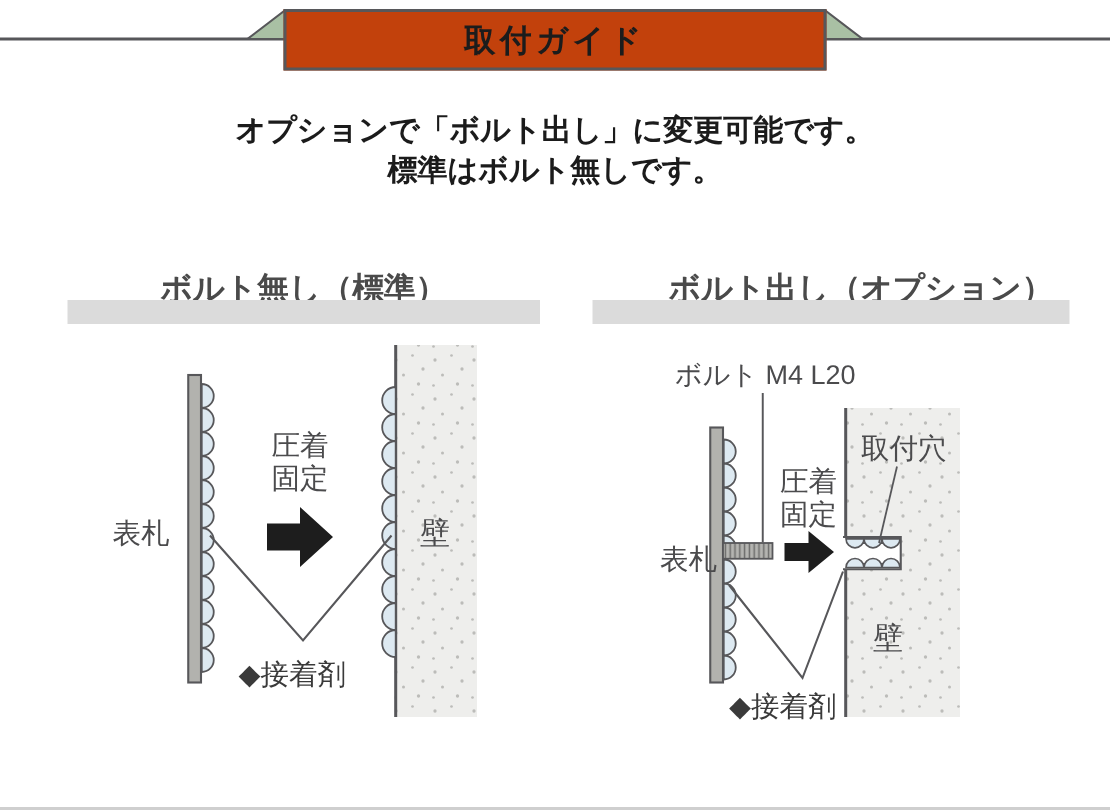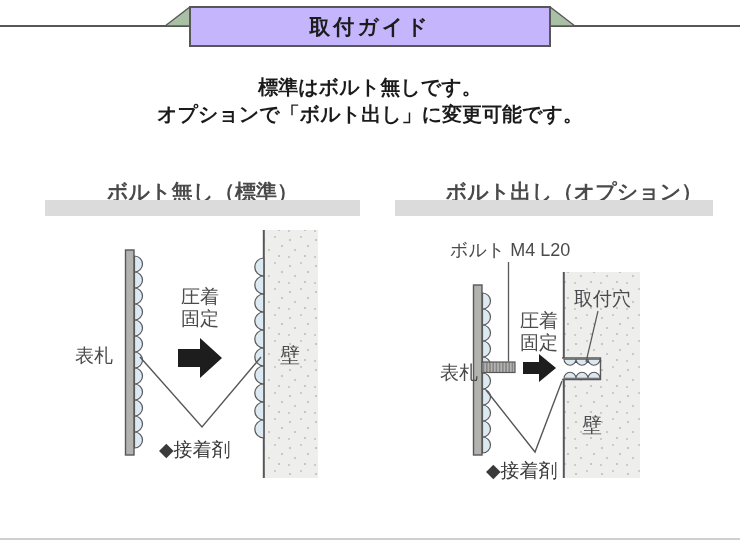--- a/index.html
+++ b/index.html
@@ -4,21 +4,21 @@
 <style>
   html,body{margin:0;padding:0;background:#fff;}
   .stage{position:relative;width:740px;height:540px;background:#ffffff;overflow:hidden;
          font-family:"Liberation Sans","DejaVu Sans",sans-serif;}
 
   
   .ribbon-line{position:absolute;left:0;top:25px;width:740px;height:2px;background:#57575a;}
   .ribbon-tri{position:absolute;top:6px;width:27px;height:21px;}
   .tri-left{left:164px;}
   .tri-right{left:549px;}
-  .ribbon-box{position:absolute;left:189px;top:6px;width:358px;height:37px;background:#c4b5fd;
+  .ribbon-box{position:absolute;left:189px;top:6px;width:358px;height:37px;background:#c2410c;
               border:2px solid #57575a;display:flex;align-items:center;justify-content:center;}
   .ribbon-title{font-size:21px;font-weight:bold;color:#1c1c1c;letter-spacing:3px;}
 
   
   .intro{position:absolute;left:0;top:74px;width:740px;text-align:center;
          font-size:20px;font-weight:bold;color:#1b1b1b;line-height:27px;}
 
   
   .sec-bar{position:absolute;top:200px;height:16px;background:#dbdbdb;}
   .bar-left{left:45px;width:315px;}
@@ -53,22 +53,22 @@
     <polygon points="26.5,0.5 26.5,20 1,20" fill="#a9c0a4" stroke="#57575a" stroke-width="1.4"></polygon>
   </svg>
   <svg class="ribbon-tri tri-right" viewBox="0 0 27 21">
     <polygon points="0.5,0.5 26,20 0.5,20" fill="#a9c0a4" stroke="#57575a" stroke-width="1.4"></polygon>
   </svg>
   <div class="ribbon-box">
     <span class="ribbon-title">取付ガイド</span>
   </div>
 
   <div class="intro">
+    <div>オプションで「ボルト出し」に変更可能です。</div>
     <div>標準はボルト無しです。</div>
-    <div>オプションで「ボルト出し」に変更可能です。</div>
   </div>
 
   <div class="sec-head head-left">ボルト無し（標準）</div>
   <div class="sec-bar bar-left"></div>
   <div class="sec-head head-right">ボルト出し（オプション）</div>
   <div class="sec-bar bar-right"></div>
 
   <svg class="diagram diag-left" width="325" height="264" viewBox="40 218 325 264">
     <defs>
       <pattern id="stipL" width="26" height="26" patternUnits="userSpaceOnUse">

